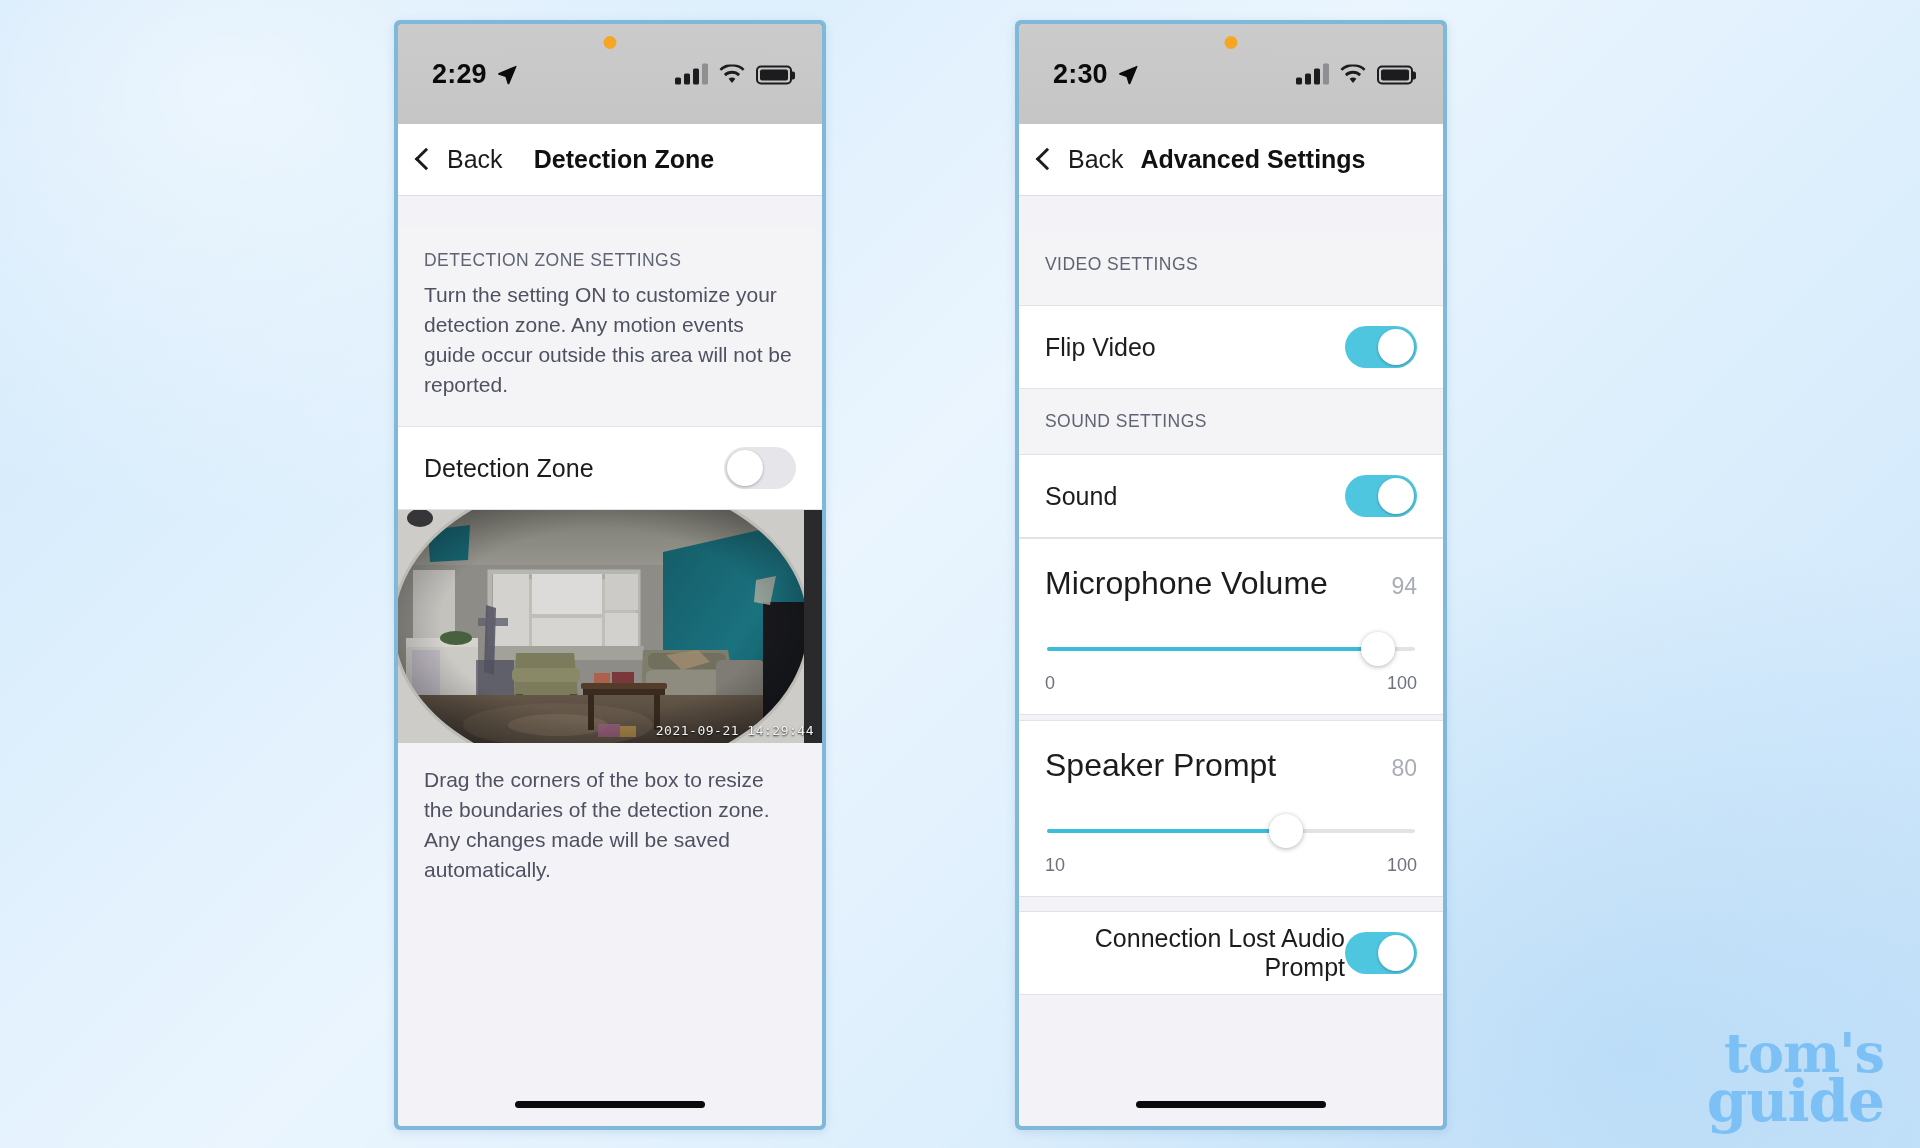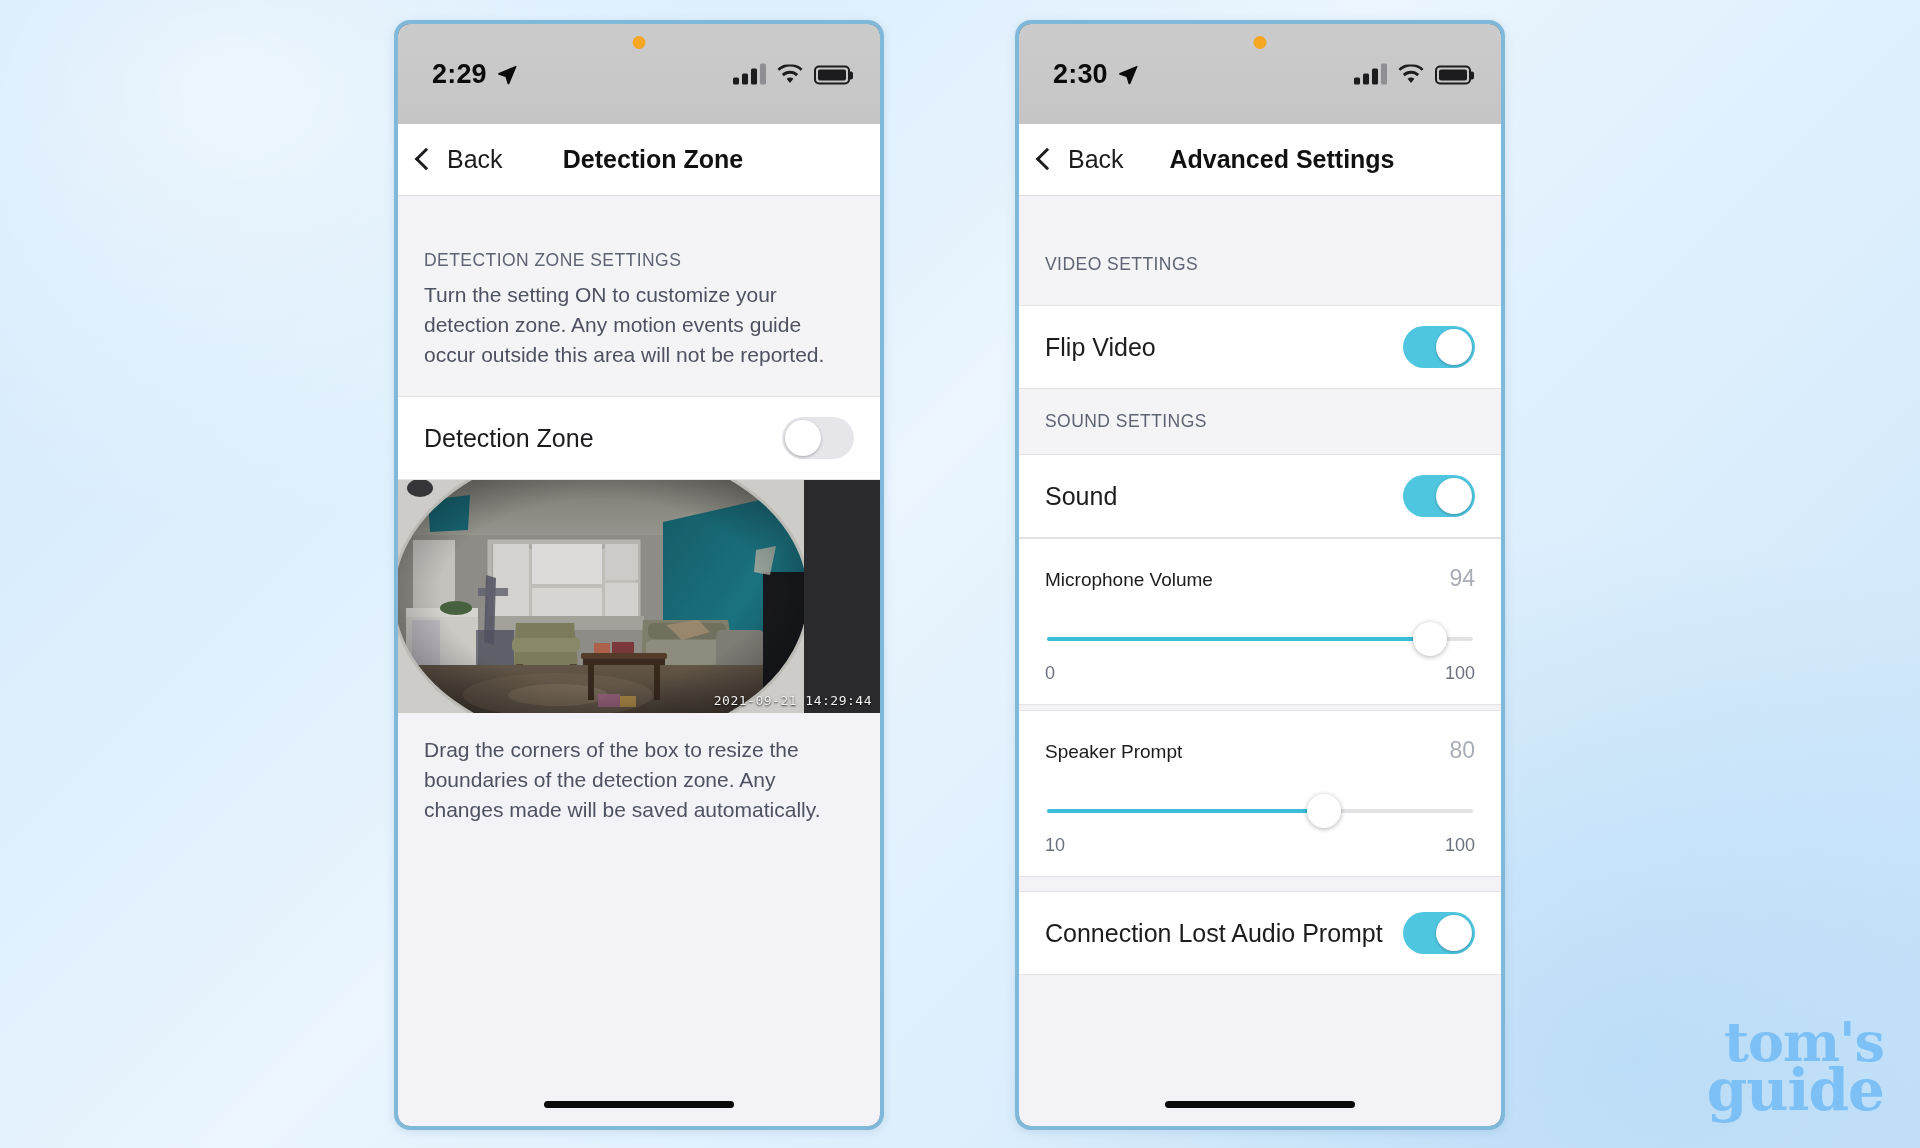--- a/index.html
+++ b/index.html
@@ -16,23 +16,23 @@
     position: absolute; inset: 0;
     background:
       radial-gradient(ellipse 900px 700px at 12% 8%, rgba(255,255,255,0.55), rgba(255,255,255,0) 62%),
       radial-gradient(ellipse 1000px 800px at 85% 92%, rgba(163,208,243,0.45), rgba(255,255,255,0) 65%);
     pointer-events: none;
   }
 
   
   .phone {
     position: absolute;
-    width: 490px; height: 1110px;
+    width: 432px; height: 1110px;
     border: 4px solid #7fb8d9;
-    border-radius: 16px;
+    border-radius: 6px;
     background: #0c4a6e;
     overflow: hidden;
     box-shadow: 0 2px 10px rgba(80,130,170,0.18);
   }
   #phone-left  { left: 394px; top: 20px; }
   #phone-right { left: 1015px; top: 20px; }
 
   
   .statusbar {
     position: relative;
@@ -181,21 +181,21 @@
   .slider-card {
     background: #fff;
     padding: 26px 26px 20px 26px;
     border-top: 1px solid #e2e2e7;
     border-bottom: 1px solid #e2e2e7;
   }
   .slider-head {
     display: flex; align-items: baseline; justify-content: space-between;
     margin-bottom: 30px;
   }
-  .slider-name { font-size: 19px; color: #1c1c1e; }
+  .slider-name { font-size: 32px; color: #1c1c1e; }
   .slider-val { font-size: 23px; color: #a9adb6; }
   .track-wrap {
     position: relative; height: 34px;
     margin: 0 2px;
     cursor: pointer;
   }
   .track {
     position: absolute; top: 15px; left: 0; right: 0;
     height: 4px; border-radius: 2px; background: #e3e3e6;
   }
@@ -220,21 +220,21 @@
   
   .home-indicator {
     position: absolute; bottom: 18px; left: 50%;
     transform: translateX(-50%);
     width: 190px; height: 7px; border-radius: 4px;
     background: #0b0b0b;
   }
 
   
   #watermark {
-    position: absolute; right: 36px; bottom: 33px;
+    position: absolute; right: 36px; bottom: 22px;
     text-align: right;
     font-family: "DejaVu Serif", serif;
     font-weight: 700;
     color: #7cc0f5;
     line-height: 0.85;
     letter-spacing: -1px;
     user-select: none;
   }
   #watermark .wm-top { font-size: 54px; display: block; }
   #watermark .wm-bot { font-size: 58px; display: block; }

